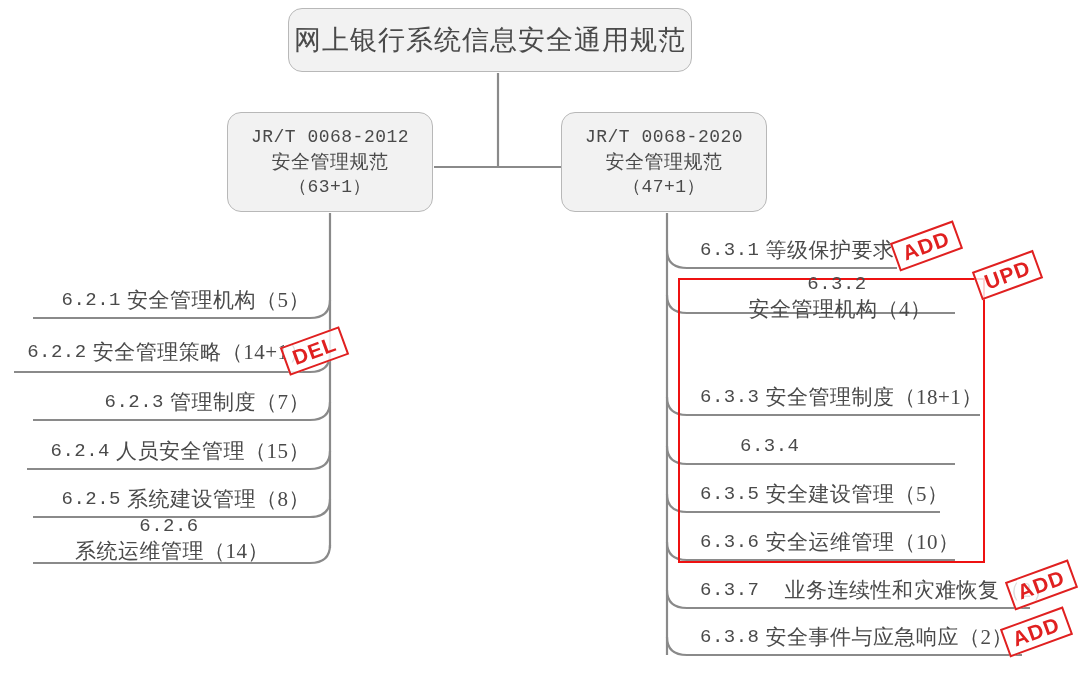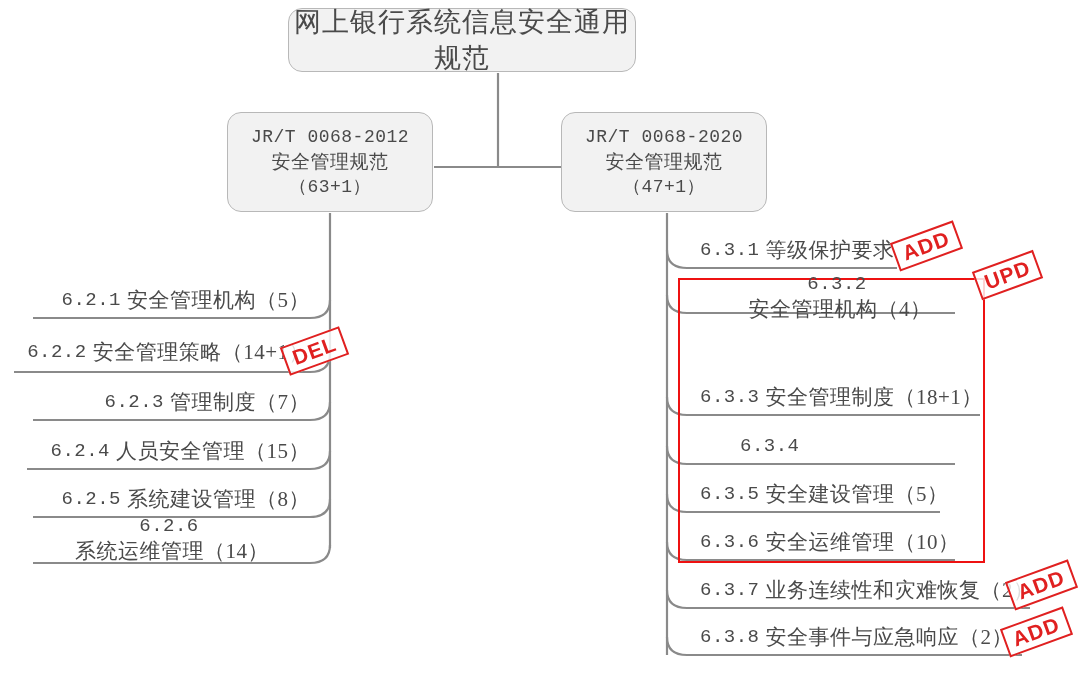--- a/index.html
+++ b/index.html
@@ -42,21 +42,21 @@
     flex-direction: column;
     align-items: center;
     justify-content: center;
     text-align: center;
     line-height: 1.35;
     color: #4a4a4a;
   }
   .node.root {
     left: 288px;
     top: 8px;
-    width: 348px;
+    width: 404px;
     height: 64px;
     font-size: 27px;
     letter-spacing: 1px;
   }
   .node.child {
     width: 206px;
     height: 100px;
     font-size: 19px;
     letter-spacing: 0.5px;
   }
@@ -209,21 +209,21 @@
     <span class="code">6.3.4</span>
   </div>
   <div class="leaf right" style="left:700px; top:474px; width:280px;">
     <span class="code">6.3.5</span>
     <span>安全建设管理（5）</span>
   </div>
   <div class="leaf right" style="left:700px; top:522px; width:280px;">
     <span class="code">6.3.6</span>
     <span>安全运维管理（10）</span>
   </div>
-  <div class="leaf right" style="left:700px; top:570px; width:340px;">
+  <div class="leaf right" style="left:700px; top:570px; width:340px;gap:19px;">
     <span class="code">6.3.7</span>
     <span>业务连续性和灾难恢复（2）</span>
   </div>
   <div class="leaf right" style="left:700px; top:617px; width:330px;">
     <span class="code">6.3.8</span>
     <span>安全事件与应急响应（2）</span>
   </div>
 
   <div class="stamp" style="left:283px; top:336px; transform: rotate(-20deg);">DEL</div>
 

